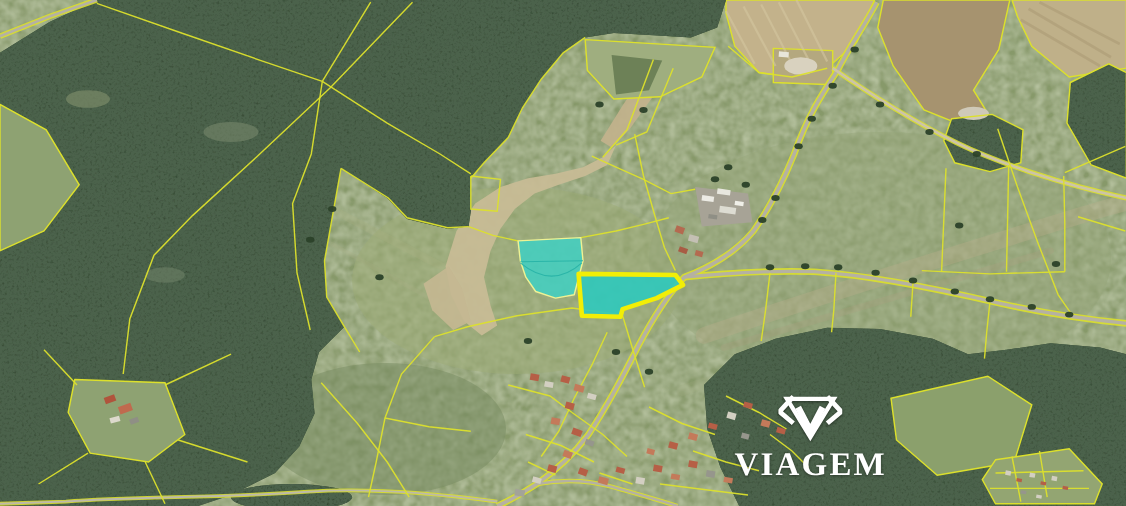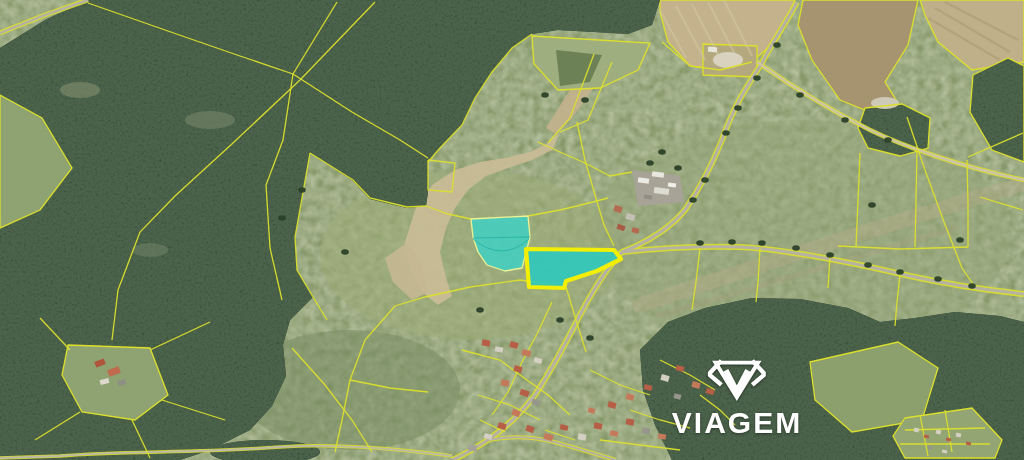--- a/index.html
+++ b/index.html
@@ -1,17 +1,17 @@
 <!DOCTYPE html>
 <html><head>
 <meta charset="utf-8">
 <style>
   html,body{margin:0;padding:0;background:#222;}
   .stage{position:relative;width:1024px;height:460px;overflow:hidden;background:#000000;
-         font-family:Liberation Sans, sans-serif;}
+         font-family:Liberation Serif, serif;}
   .stage svg{position:absolute;inset:0;display:block;}
   .watermark{position:absolute;left:737px;top:356px;transform:translateX(-50%);
              display:flex;flex-direction:column;align-items:center;gap:6px;
              pointer-events:none;}
   .watermark svg{position:static;filter:drop-shadow(0 1px 1.5px rgba(0,0,0,.45));}
   .brand{color:#fff;font-weight:bold;font-size:30px;letter-spacing:2px;line-height:1;
          text-shadow:0 1px 3px rgba(0,0,0,.45);}
 </style>
 </head>
 <body>

